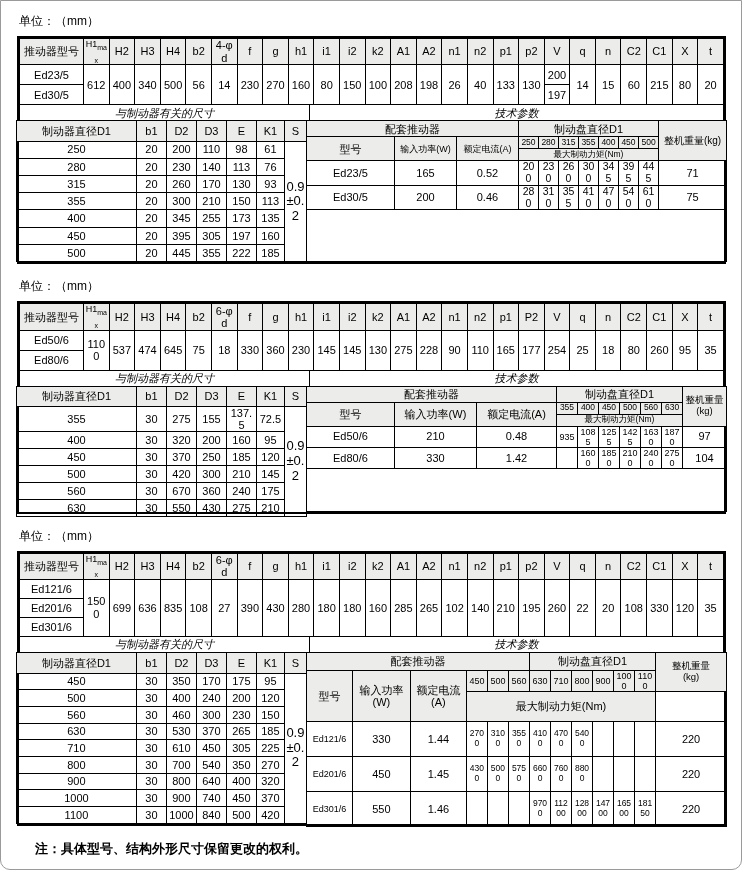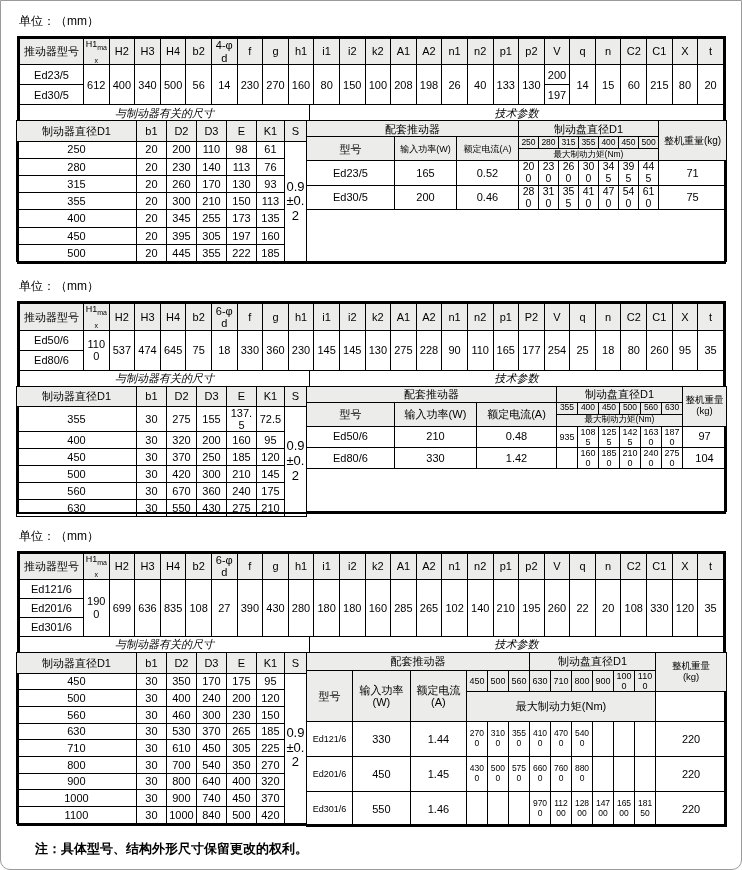--- a/index.html
+++ b/index.html
@@ -524,21 +524,21 @@
             <td class="hdr">V</td>
             <td class="hdr">q</td>
             <td class="hdr">n</td>
             <td class="hdr">C2</td>
             <td class="hdr">C1</td>
             <td class="hdr">X</td>
             <td class="hdr">t</td>
       </tr>
       <tr style="height:19px">
         <td>Ed121/6</td>
-        <td class="" rowspan="3">1900</td>
+        <td class="" rowspan="3">1500</td>
             <td class="" rowspan="3">699</td>
             <td class="" rowspan="3">636</td>
             <td class="" rowspan="3">835</td>
             <td class="" rowspan="3">108</td>
             <td class="" rowspan="3">27</td>
             <td class="" rowspan="3">390</td>
             <td class="" rowspan="3">430</td>
             <td class="" rowspan="3">280</td>
             <td class="" rowspan="3">180</td>
             <td class="" rowspan="3">180</td>

